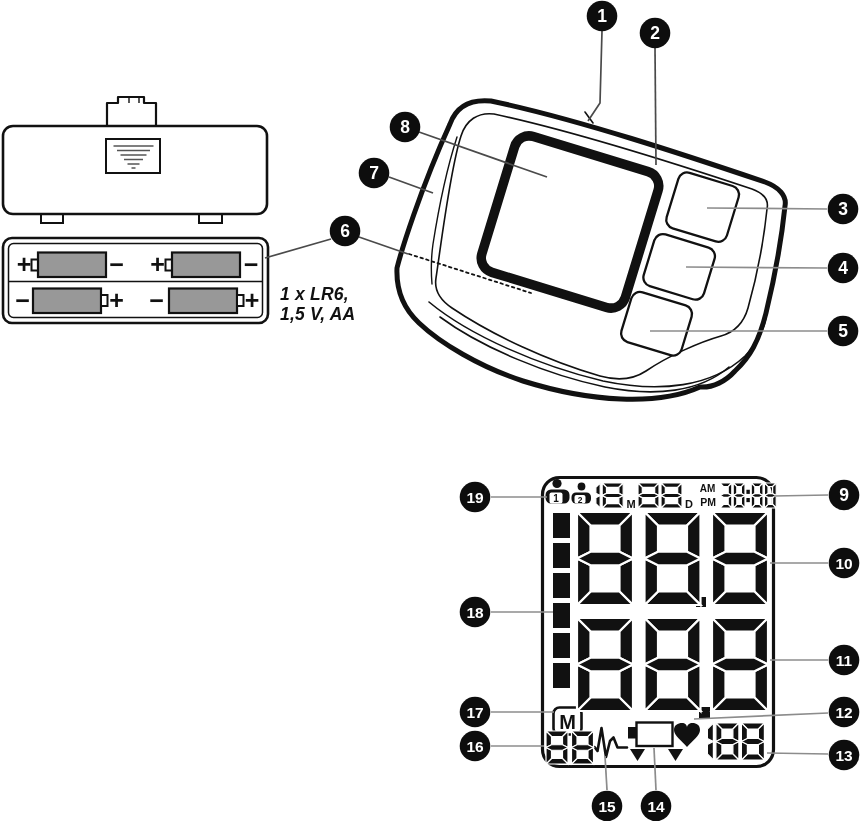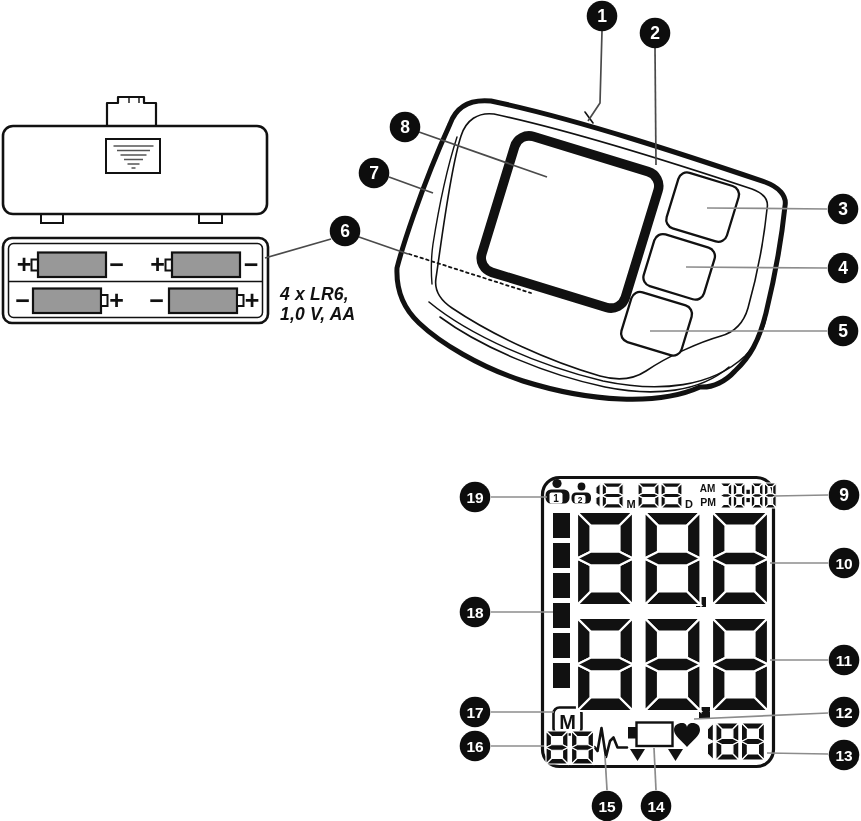--- a/index.html
+++ b/index.html
@@ -393,17 +393,17 @@
         </g>
         <g>
           <polyline points="547,497 491,497" fill="none" stroke="#8c8c8c" stroke-width="1.7"></polyline>
           <circle cx="475" cy="497" r="15.3" fill="#0d0d0d"></circle>
           <text x="475" y="497" dy="0.36em" text-anchor="middle" font-size="15.5" font-weight="bold" fill="#fff">19</text>
         </g>
       </g>
 </svg>
 
 <div class="spec">
-  <div>4 x LR6,</div>
-  <div>1,0 V, AA</div>
+  <div>1 x LR6,</div>
+  <div>1,5 V, AA</div>
 </div>
 
 </div>
 
 </body></html>

